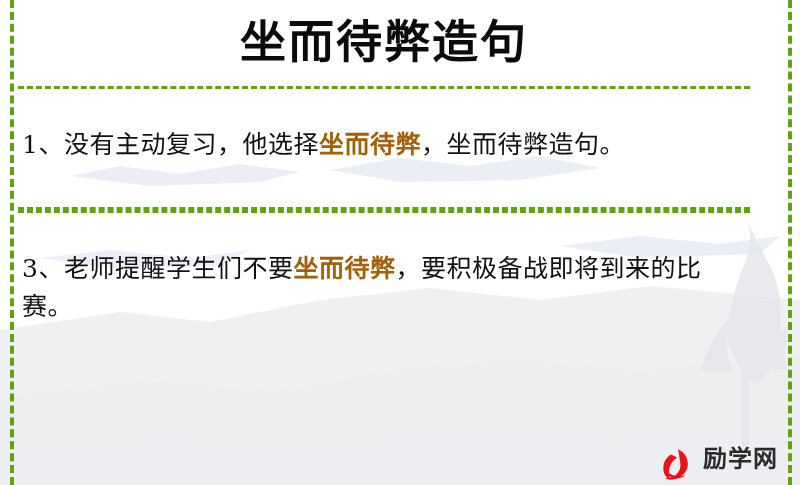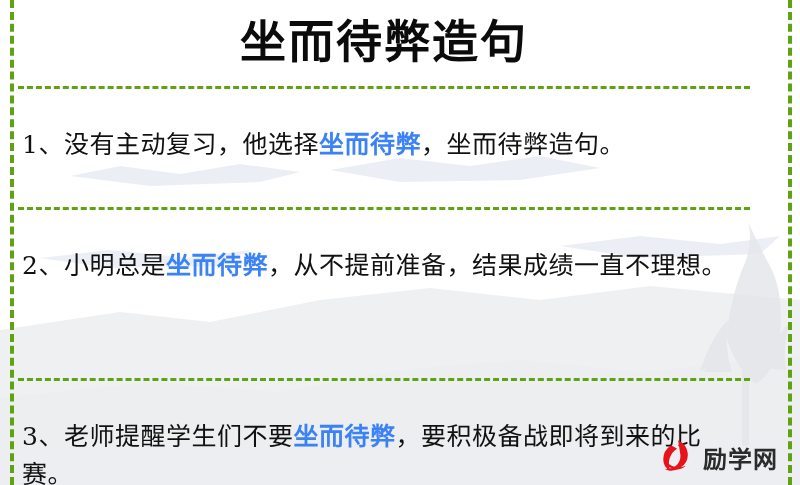--- a/index.html
+++ b/index.html
@@ -81,34 +81,34 @@
   .sentence {
     font-family: "DejaVu Serif", "Liberation Serif", serif;
     font-size: 25px;
     line-height: 1.52;
     color: #111111;
     padding: 12px 6px 12px 4px;
     letter-spacing: 0.5px;
     box-sizing: border-box;
   }
   .sentence .idiom {
-    color: #3b82f6;
+    color: #a16207;
     font-weight: 700;
   }
   .row-1 { min-height: 68px; }
   .row-2 { min-height: 118px; }
   .row-3 { min-height: 104px; }
 
   
   .logo {
     position: absolute;
     right: 22px;
-    bottom: 13px;
+    bottom: 4px;
     display: flex;
-    align-items: flex-end;
+    align-items: flex-start;
     gap: 10px;
     z-index: 5;
   }
   .logo-mark { width: 34px; height: 34px; display: block; }
   .logo-text {
     font-family: "DejaVu Sans", "Liberation Sans", sans-serif;
     font-size: 24px;
     font-weight: 700;
     color: #2b2b2b;
     letter-spacing: 1px;
@@ -154,21 +154,20 @@
     <div class="title-wrap">
       <h1 class="page-title">坐而待弊造句</h1>
     </div>
 
     <div class="divider"></div>
 
     <p class="sentence row-1"><span>1、</span><span>没有主动复习，他选择</span><span class="idiom">坐而待弊</span><span>，坐而待弊造句。</span></p>
 
     <div class="divider"></div>
 
-    <p class="sentence row-2"><span>2、</span><span>小明总是</span><span class="idiom">坐而待弊</span><span>，从不提前准备，结果成绩一直不理想。</span></p>
 
     <div class="divider"></div>
 
     <p class="sentence row-3"><span>3、</span><span>老师提醒学生们不要</span><span class="idiom">坐而待弊</span><span>，要积极备战即将到来的比赛。</span></p>
 
   </div>
 
   <div class="logo">
     <svg class="logo-mark" viewBox="0 0 64 64" aria-hidden="true">
       <path d="M36 4 q16 8 18 24 q2 18 -14 28 q-16 10 -30 2 q12 2 22 -6 q10 -8 8 -22 q-2 -14 -4 -26 Z" fill="#e8121a"></path>

